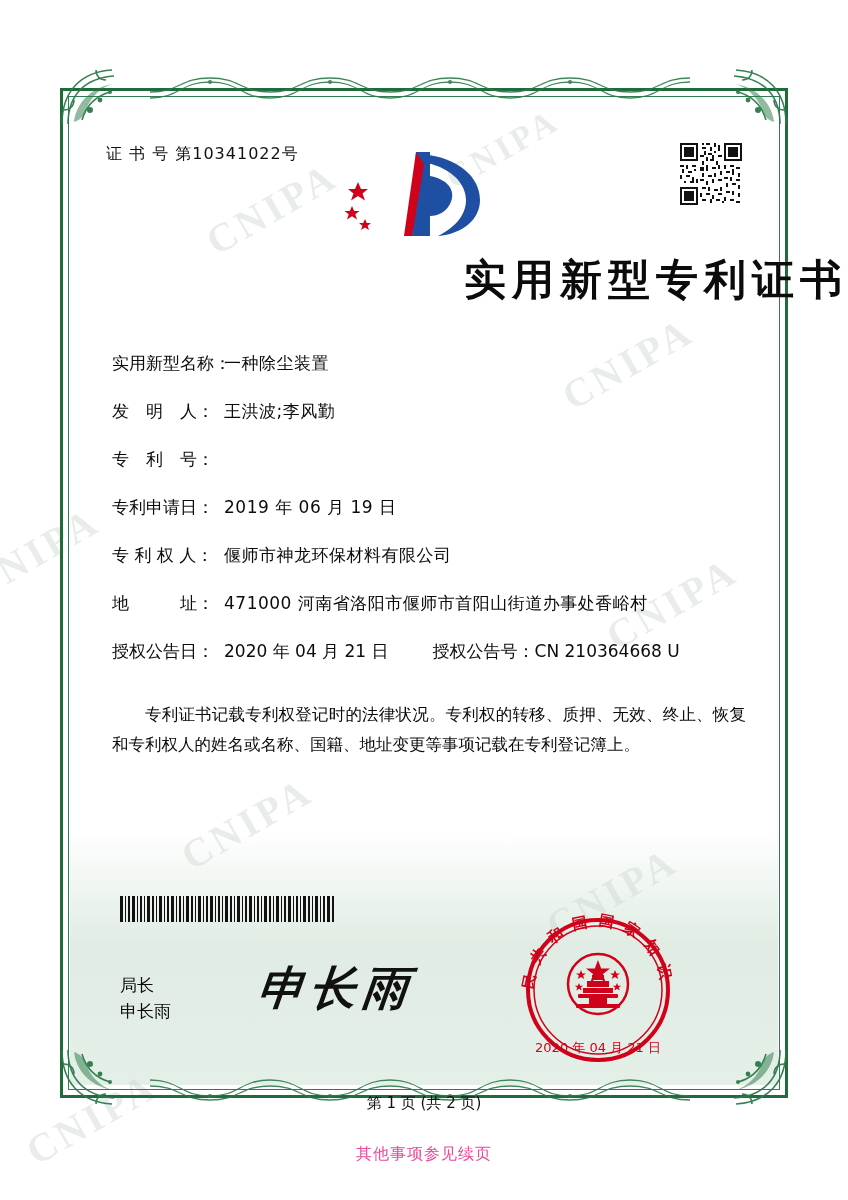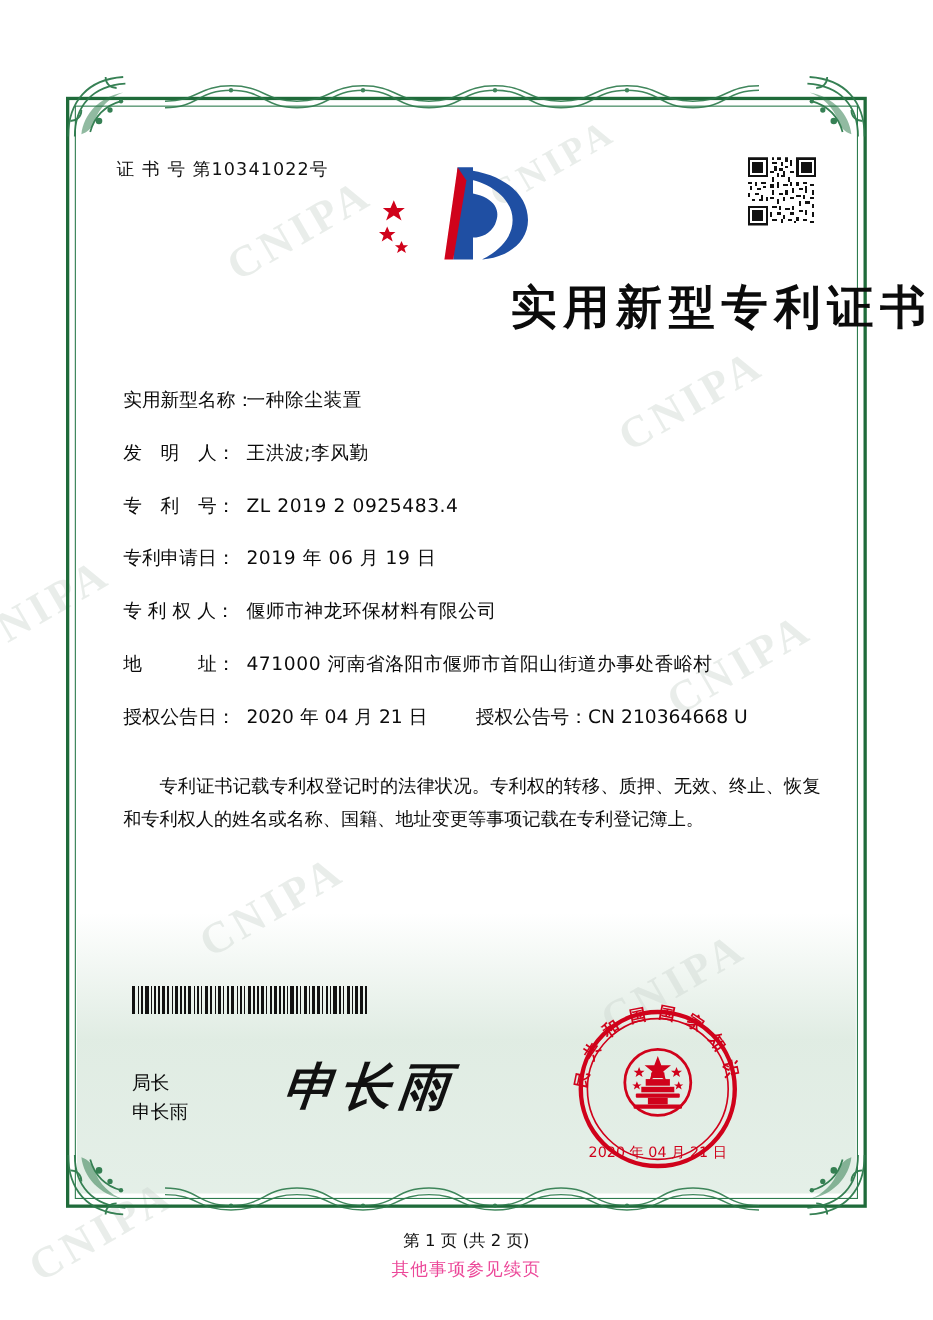--- a/index.html
+++ b/index.html
@@ -220,21 +220,20 @@
   .seal svg { display: block; width: 100%; height: 100%; }
 
   
   .page-no {
     position: absolute;
     left: 0; right: 0;
     top: 1094px;
     text-align: center;
     font-size: 15px;
     color: #111;
-    margin-top: 25px;
   }
   .footnote {
     position: absolute;
     left: 0; right: 0;
     top: 1144px;
     text-align: center;
     font-size: 16px;
     color: #ec4899;
     letter-spacing: 1px;
   }
@@ -456,21 +455,20 @@
     <div class="frow">
       <div class="flabel">实用新型名称：</div>
       <div class="fvalue">一种除尘装置</div>
     </div>
     <div class="frow">
       <div class="flabel">发　明　人：</div>
       <div class="fvalue">王洪波;李风勤</div>
     </div>
     <div class="frow">
       <div class="flabel">专　利　号：</div>
-      <div class="fvalue">ZL 2019 2 0925483.4</div>
     </div>
     <div class="frow">
       <div class="flabel">专利申请日：</div>
       <div class="fvalue">2019 年 06 月 19 日</div>
     </div>
     <div class="frow">
       <div class="flabel">专 利 权 人：</div>
       <div class="fvalue">偃师市神龙环保材料有限公司</div>
     </div>
     <div class="frow">

